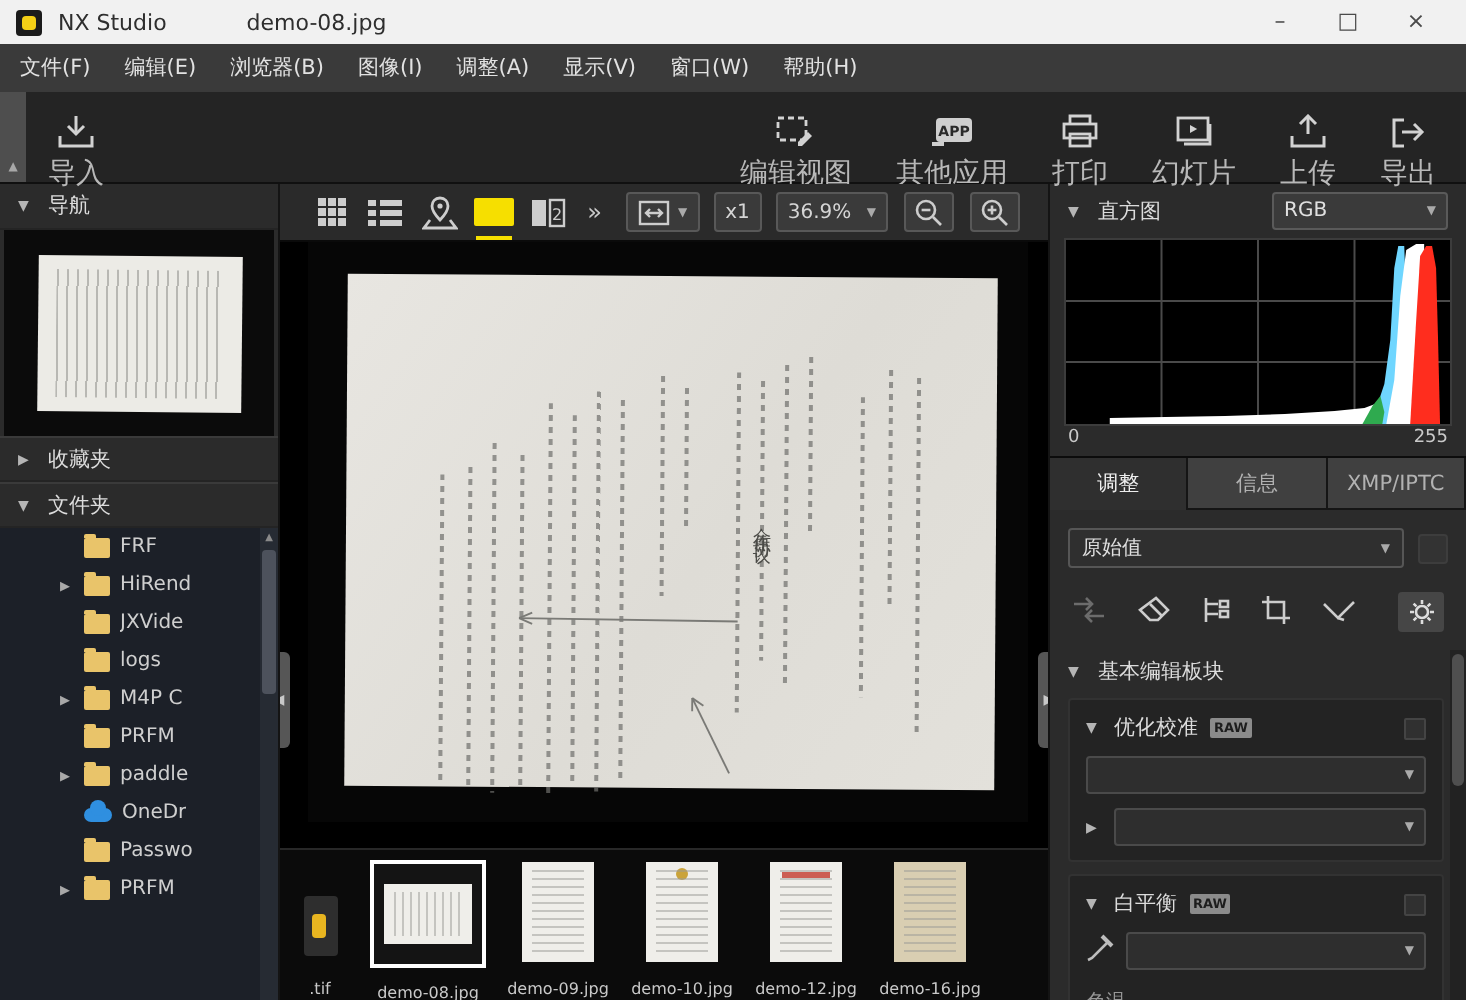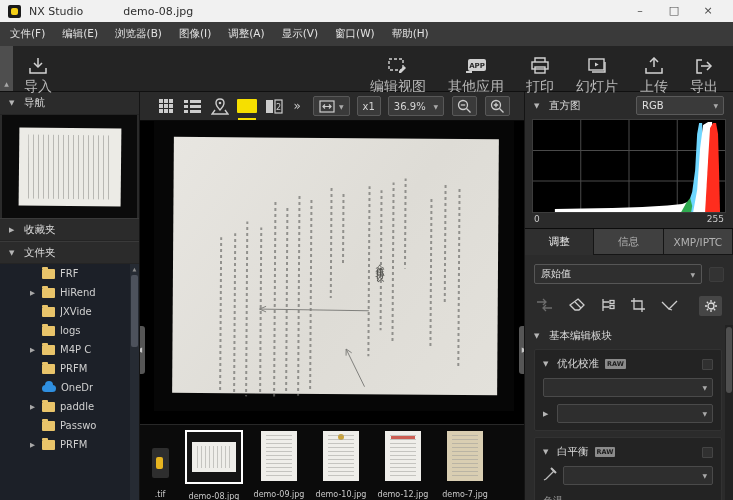--- a/index.html
+++ b/index.html
@@ -284,29 +284,29 @@
         <div class="trow exp">
             <span class="texp"></span>
             <span class="fico"></span>
             <span class="fname">M4P C</span>
           </div>
         <div class="trow">
             <span class="texp"></span>
             <span class="fico"></span>
             <span class="fname">PRFM</span>
           </div>
+        <div class="trow exp">
+            <span class="texp"></span>
+            <span class="fico"></span>
+            <span class="fname">paddle</span>
+          </div>
         <div class="trow">
             <span class="texp"></span>
             <span class="cloudico"></span>
             <span class="fname">OneDr</span>
-          </div>
-        <div class="trow exp">
-            <span class="texp"></span>
-            <span class="fico"></span>
-            <span class="fname">paddle</span>
           </div>
         <div class="trow">
             <span class="texp"></span>
             <span class="fico"></span>
             <span class="fname">Passwo</span>
           </div>
         <div class="trow exp">
             <span class="texp"></span>
             <span class="fico"></span>
             <span class="fname">PRFM</span>
@@ -471,21 +471,21 @@
               <span class="mdoc port">
                 <span class="redln"></span>
               </span>
             </div>
           <span class="flabel">demo-12.jpg</span>
         </div>
         <div class="fcell">
           <div class="fthumb">
               <span class="mdoc port tan"></span>
             </div>
-          <span class="flabel">demo-7.jpg</span>
+          <span class="flabel">demo-16.jpg</span>
         </div>
       </div>
     </div>
 
     <div class="rpanel">
       <div class="rh">
         <span class="tri">▼</span>
         <span>直方图</span>
         <span class="rgbdd">
           <span>RGB</span>

